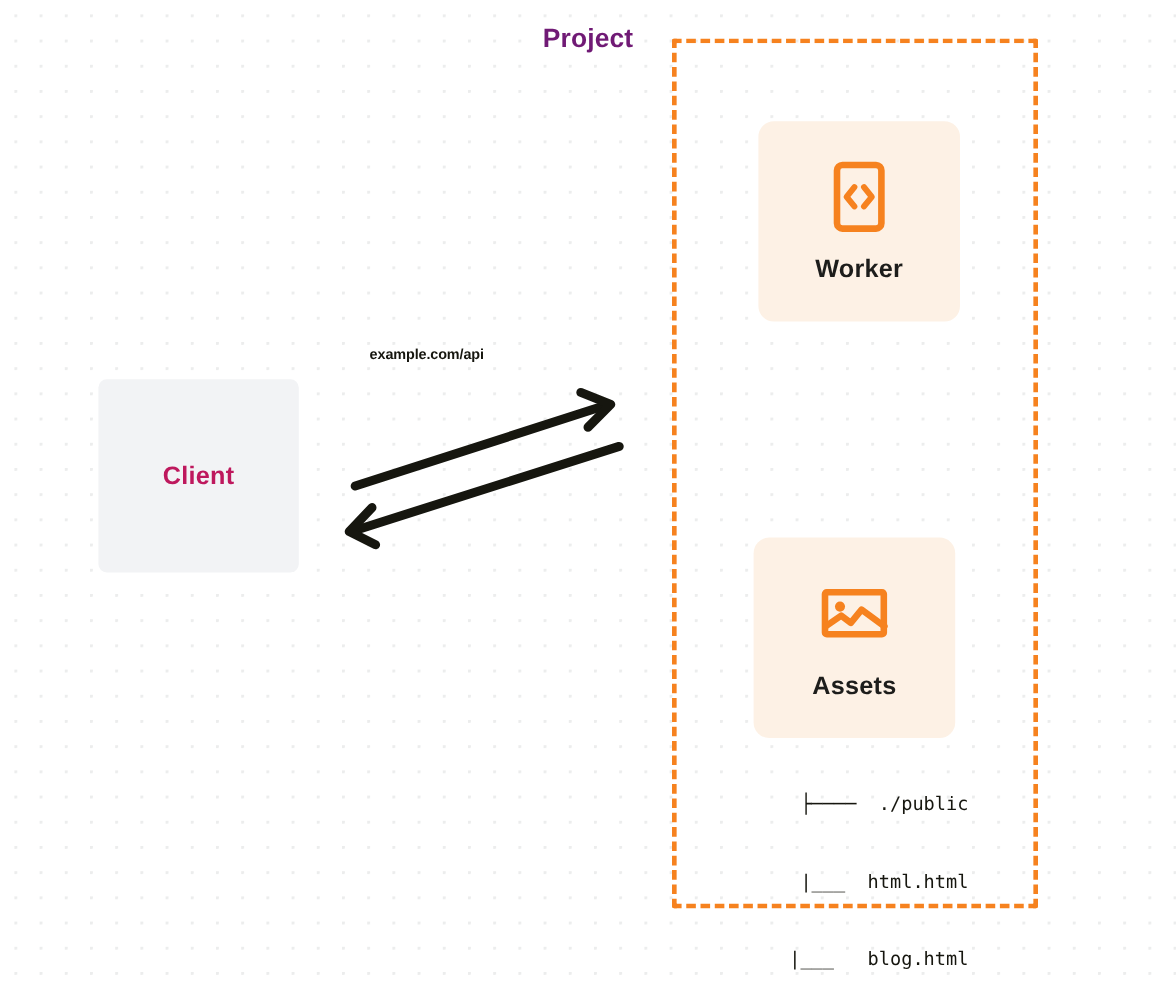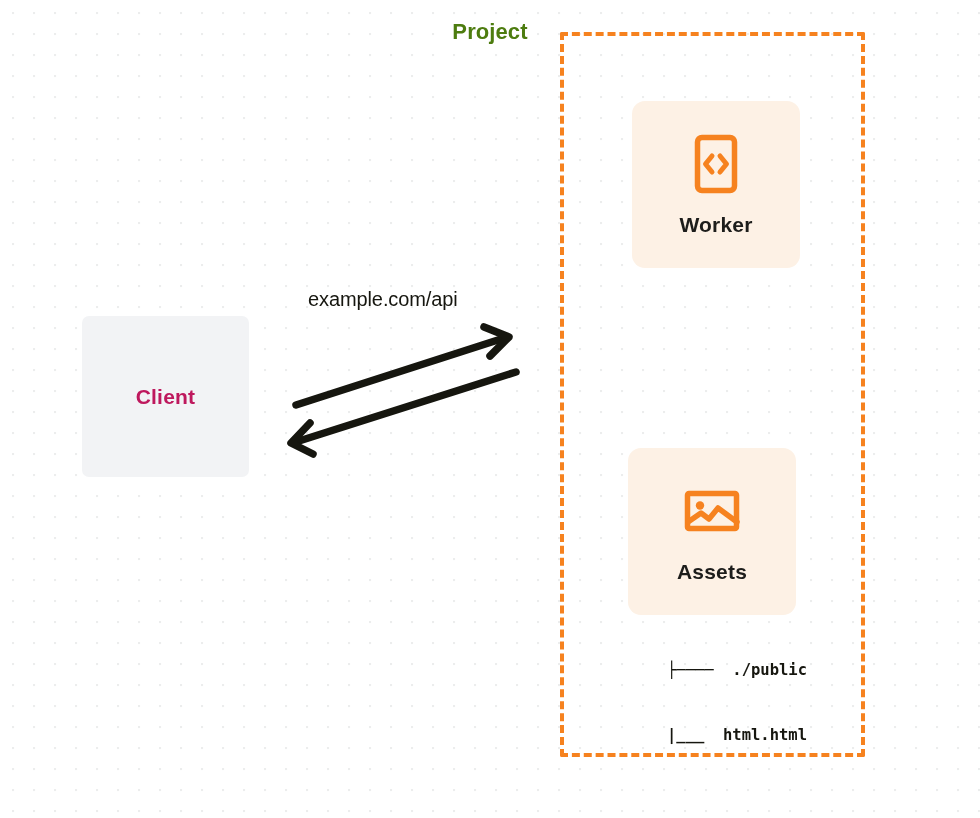--- a/index.html
+++ b/index.html
@@ -45,22 +45,22 @@
     left: 0;
     top: 0;
     width: 980px;
     height: 818px;
     pointer-events: none;
   }
   #request-label {
     position: absolute;
     left: 308px;
     top: 288px;
-    font-size: 20px;
-    font-weight: normal;
+    font-size: 12px;
+    font-weight: bold;
     color: #16160f;
     letter-spacing: -0.1px;
     white-space: nowrap;
   }
 
   
   #project-container {
     position: absolute;
     left: 560px;
     top: 32px;
@@ -72,21 +72,21 @@
   }
   #project-title {
     position: absolute;
     left: 50%;
     top: 32px;
     transform: translate(-50%, -50%);
     background: #ffffff;
     padding: 0 7px;
     font-size: 22px;
     font-weight: bold;
-    color: #4d7c0f;
+    color: #701a75;
     letter-spacing: 0.1px;
     white-space: nowrap;
   }
 
   
   .service-card {
     position: absolute;
     width: 168px;
     height: 167px;
     background: #fdf1e5;
@@ -118,21 +118,21 @@
     top: 617px;
     width: 198px;
     font-family: "DejaVu Sans Mono", "Liberation Mono", monospace;
     font-size: 15.5px;
     line-height: 21.5px;
     color: #16160f;
     white-space: pre;
     text-align: right;
     font-weight: 500;
   }
-  #file-tree .tree-row { display: block; font-weight: bold; }
+  #file-tree .tree-row { display: block; }
 </style>
 </head>
 <body>
 
 <div id="canvas">
 
   <div id="client-node">
     <span class="node-label">Client</span>
   </div>
 
@@ -168,16 +168,17 @@
       <rect x="6.5" y="13.5" width="49" height="35" rx="1.5" ry="1.5" fill="none" stroke="#f6821f" stroke-width="5.5"></rect>
       <circle cx="19" cy="25.5" r="4.2" fill="#f6821f"></circle>
       <polyline points="7,42 20,33 28,39 37,28 56,42" fill="none" stroke="#f6821f" stroke-width="5.5" stroke-linecap="round" stroke-linejoin="round"></polyline>
     </svg>
     <span class="card-label">Assets</span>
   </div>
 
   <div id="file-tree">
     <span class="tree-row">├────  ./public</span>
     <span class="tree-row">    |___  html.html</span>
+    <span class="tree-row">    |___   blog.html</span>
     
   </div>
 
 </div>
 
 </body></html>

